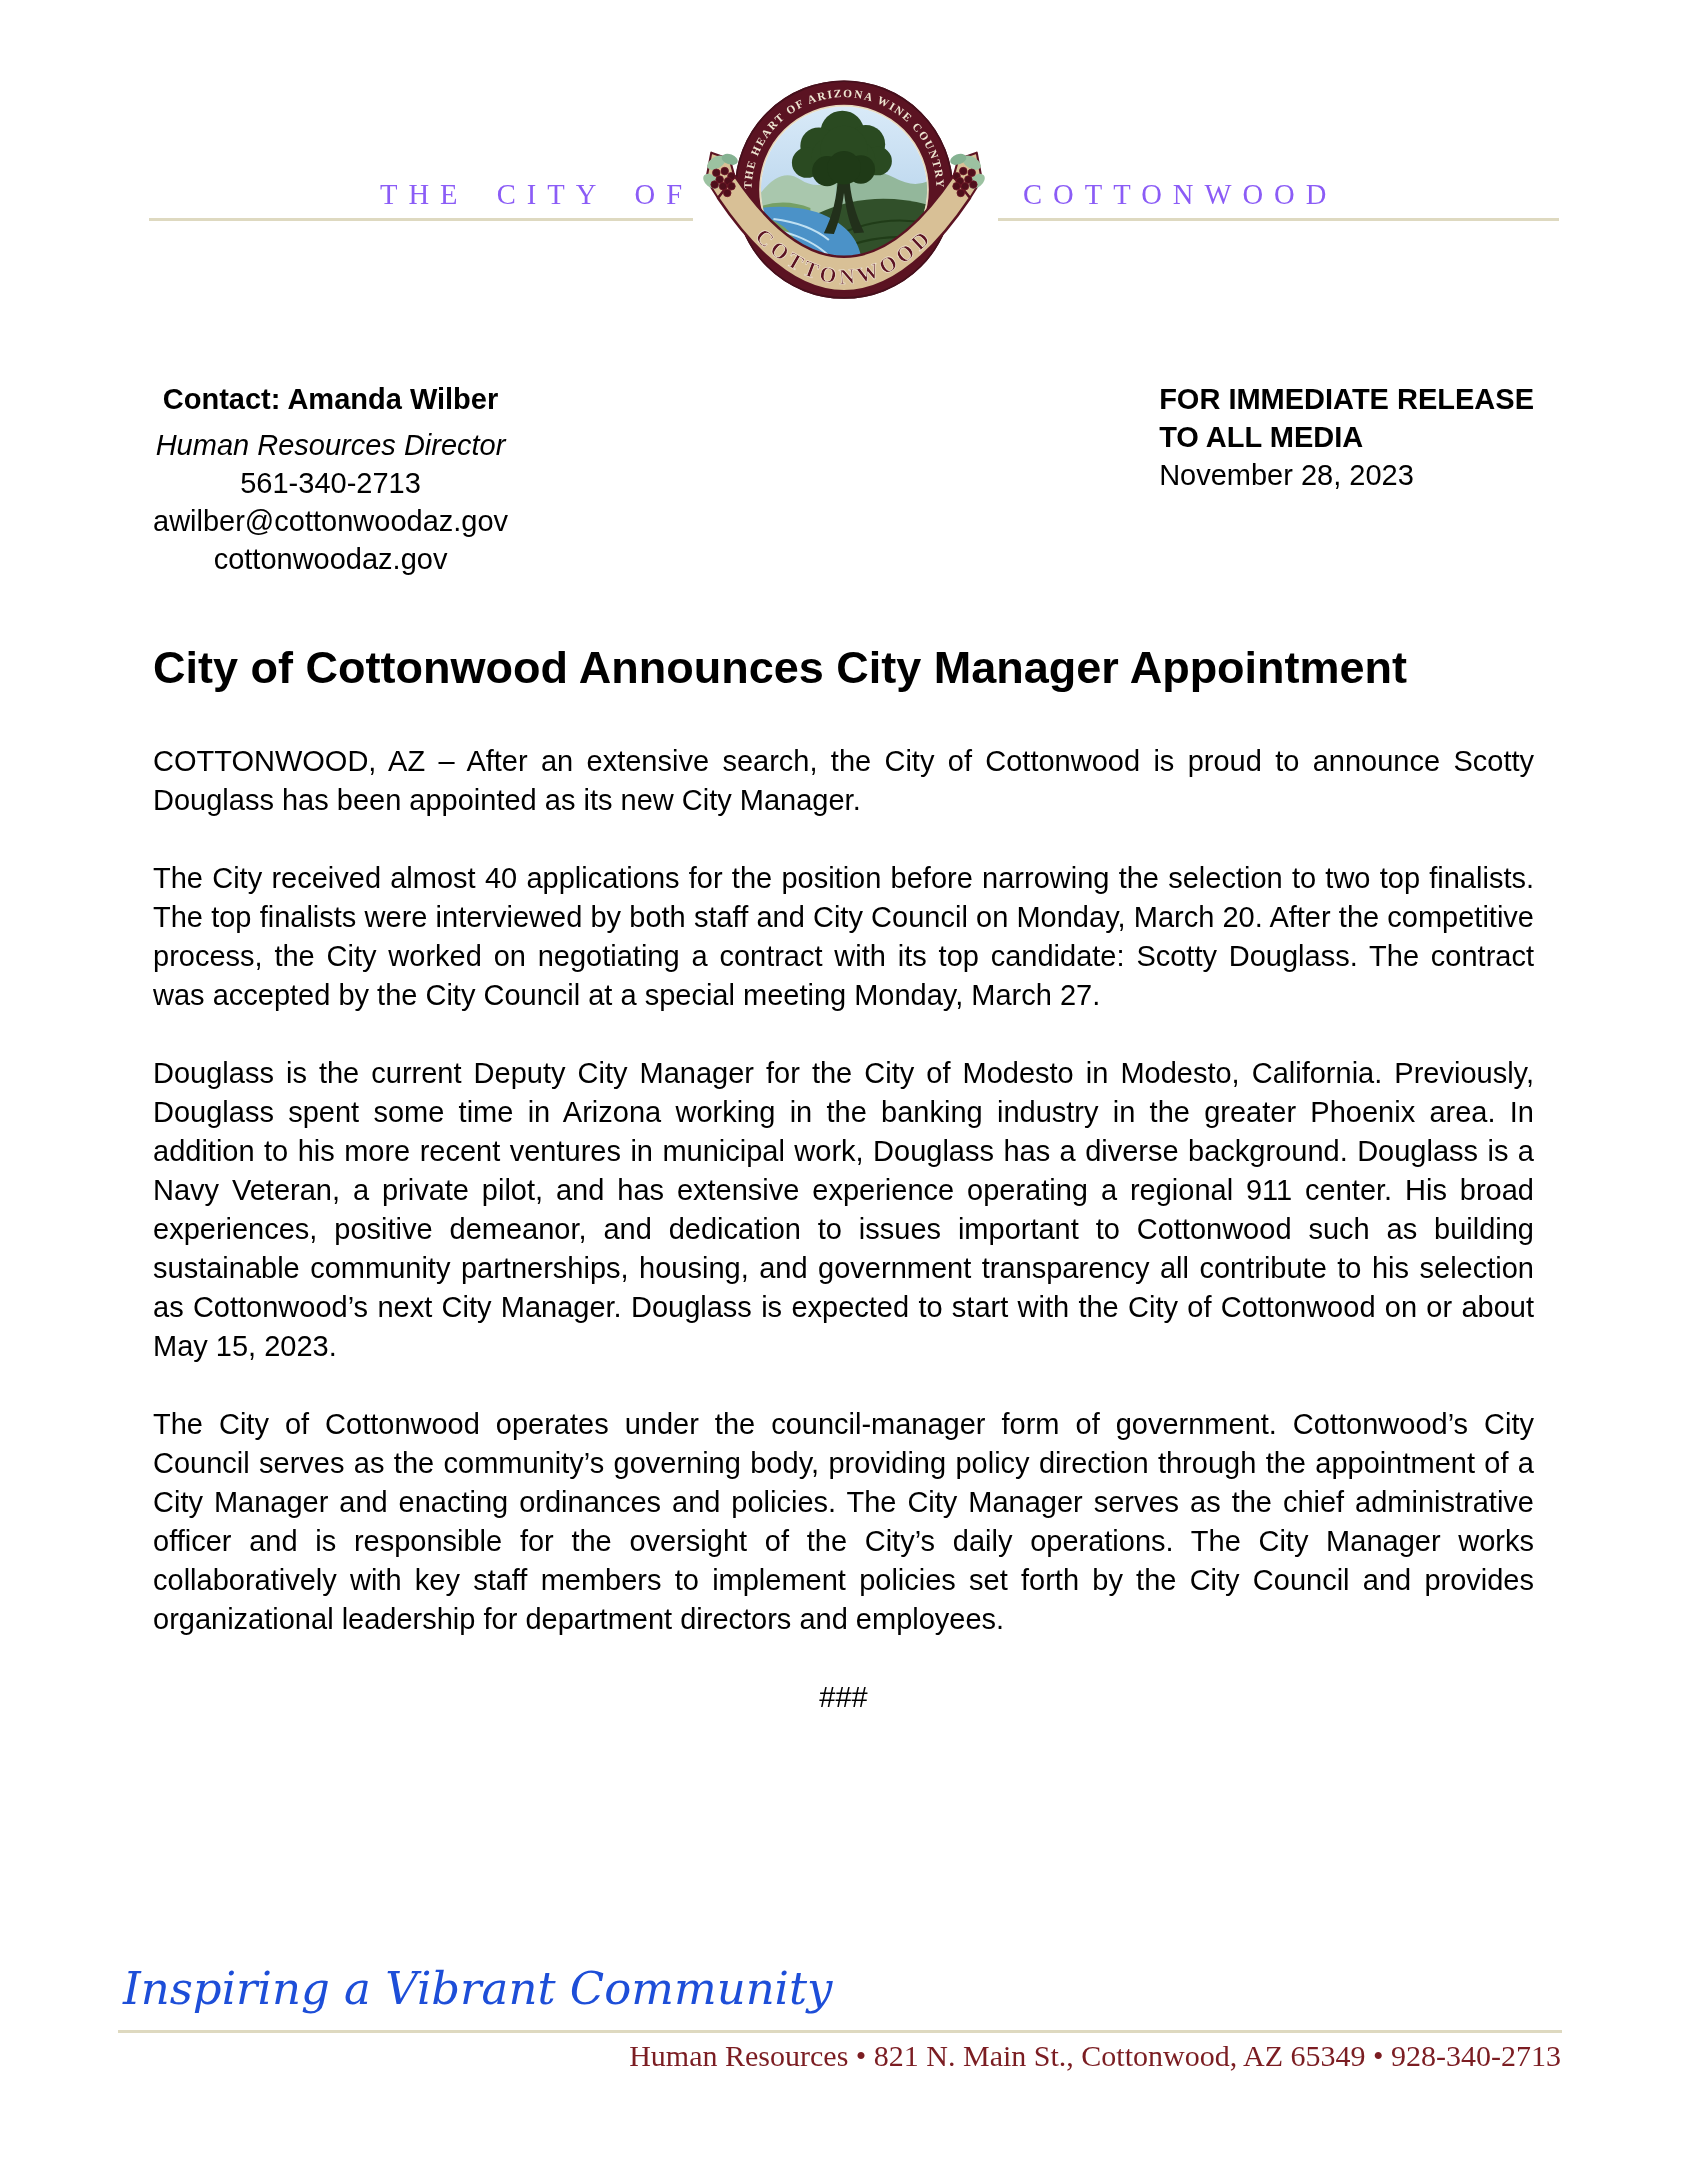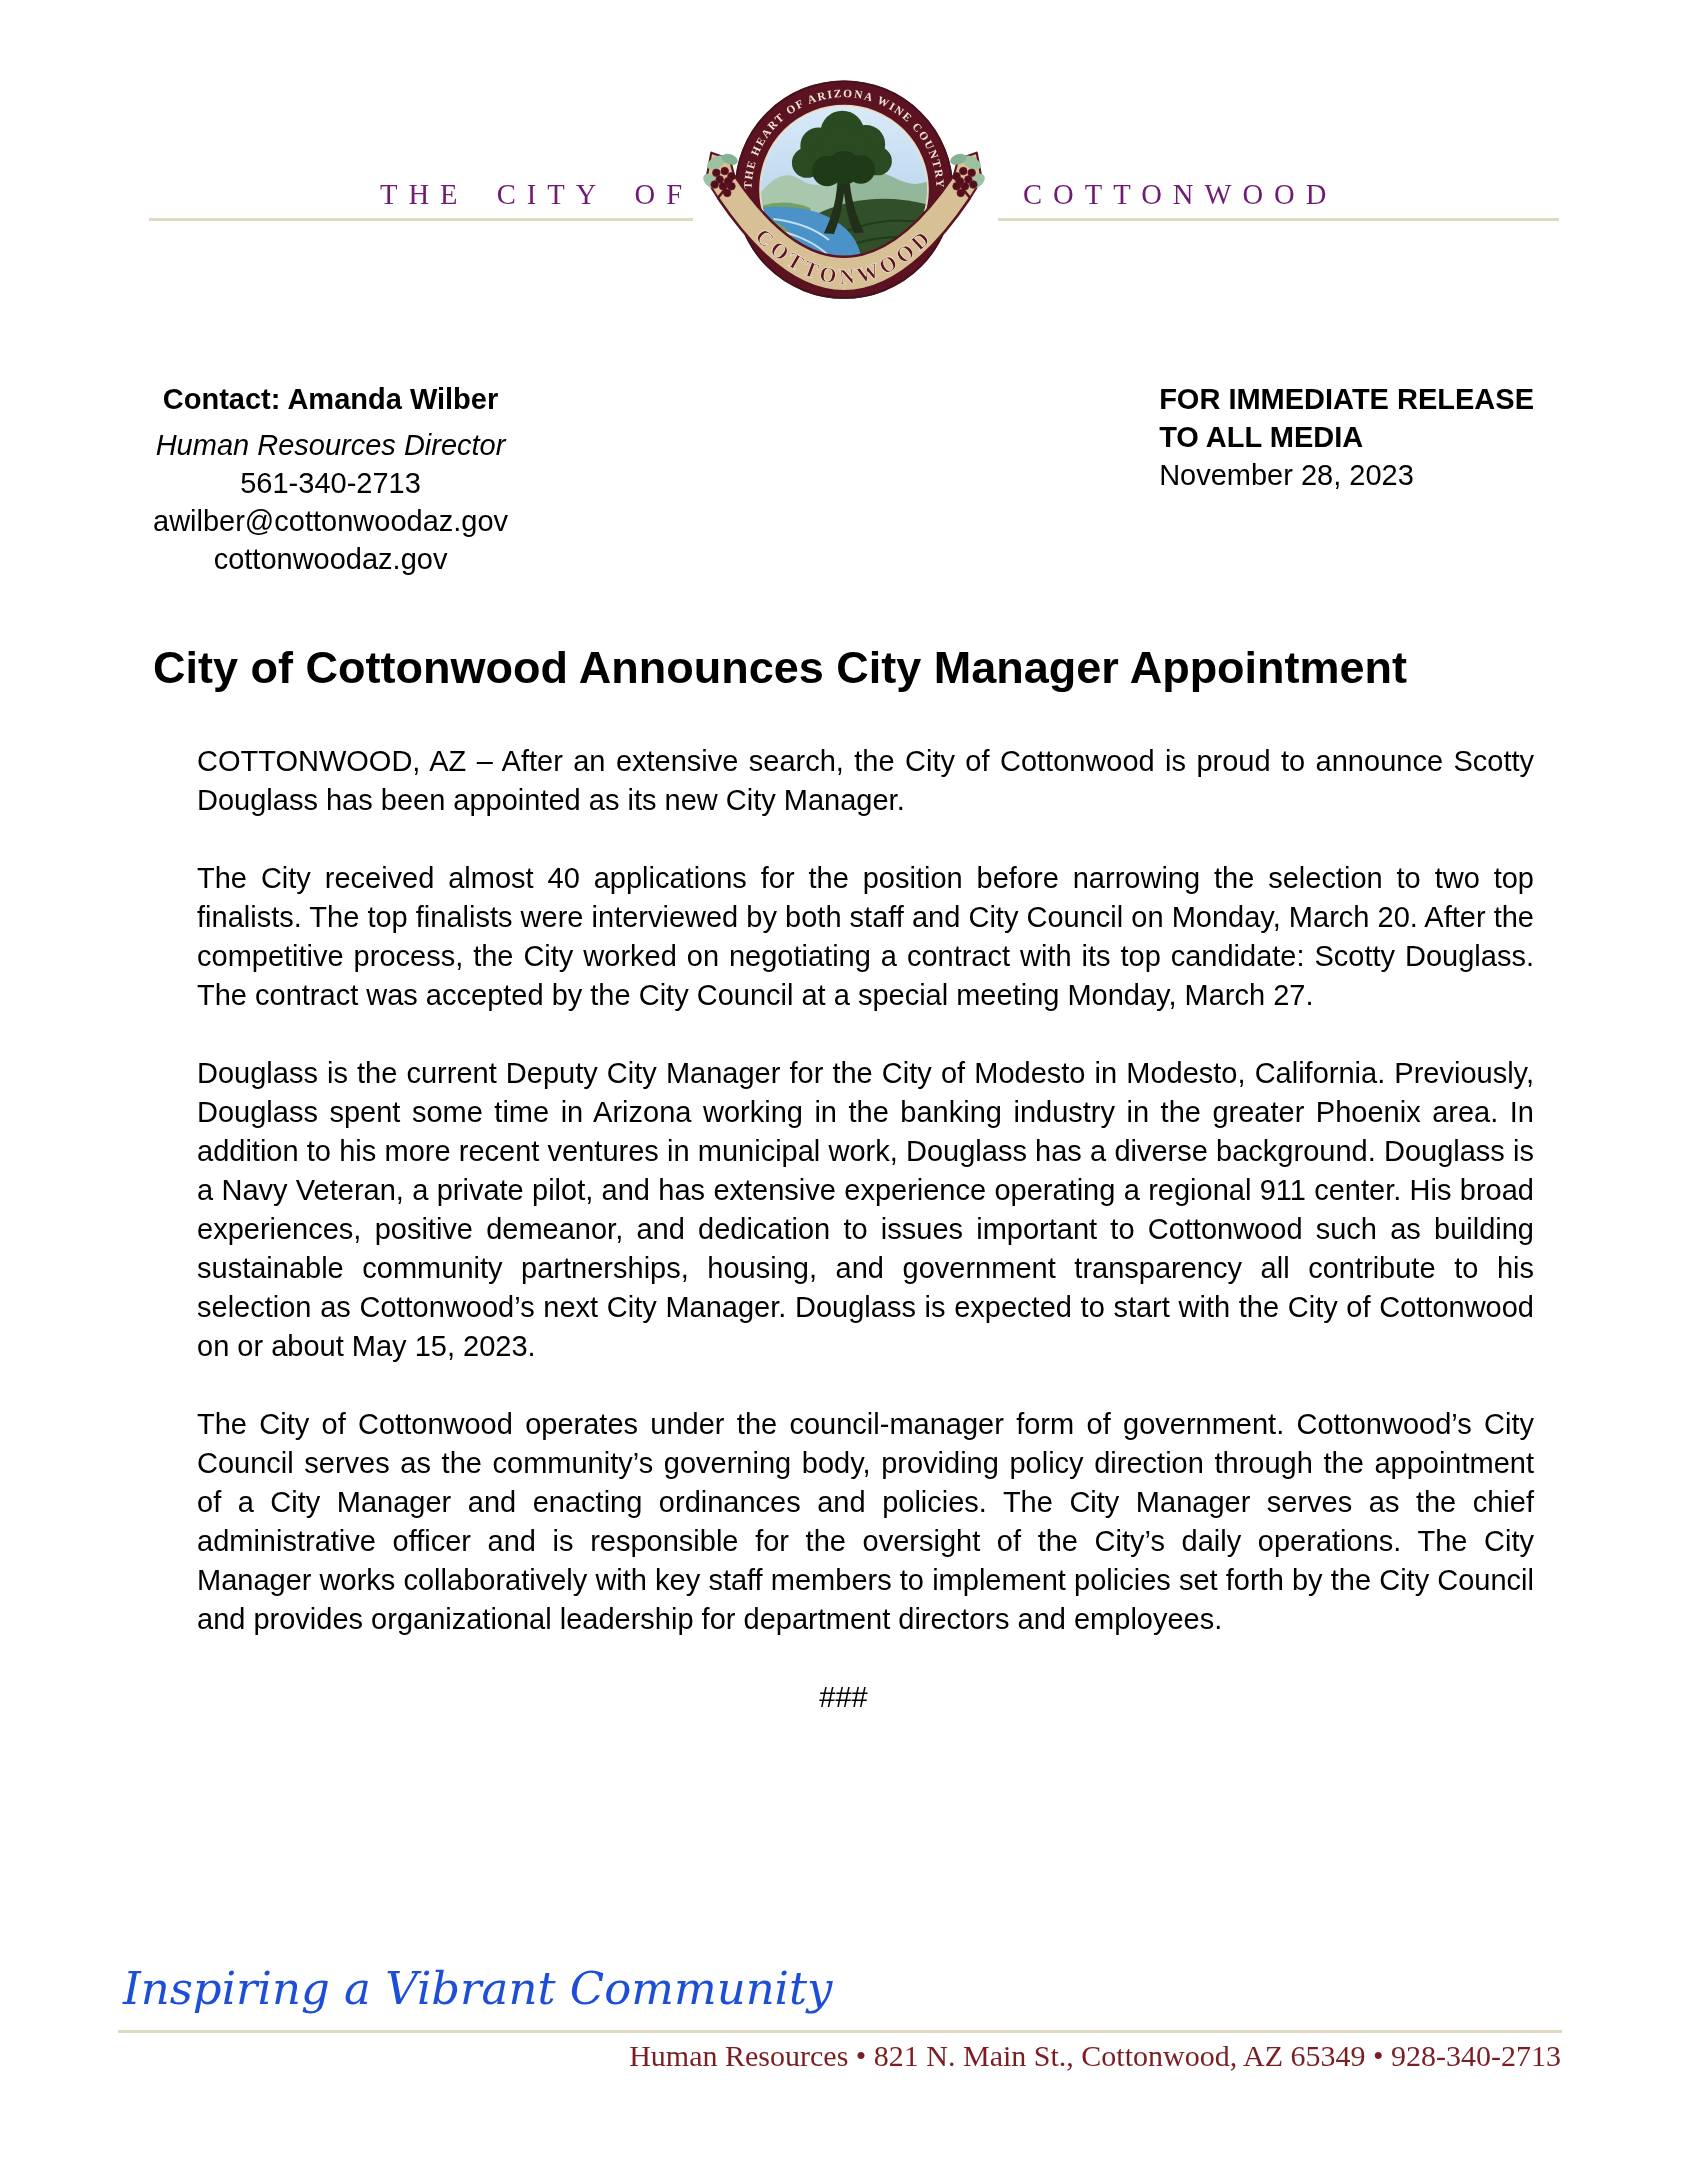--- a/index.html
+++ b/index.html
@@ -7,21 +7,21 @@
   body {
     width:1687px; height:2183px; position:relative;
     font-family:"Liberation Sans", sans-serif; color:#000;
     overflow:hidden;
   }
   
   .hdr-text {
     position:absolute; top:179px;
     font-family:"Liberation Serif", serif;
     font-size:28.6px; letter-spacing:11px; word-spacing:10px;
-    color:#701a75; white-space:nowrap;
+    color:#8b5cf6; white-space:nowrap;
   }
   .hdr-left  { left:380px; }
   .hdr-right { left:1023px; }
   .hdr-rule { position:absolute; top:218px; height:2.5px; background:#ded9c0; }
   .hdr-rule.left  { left:149px;  width:544px; }
   .hdr-rule.right { left:998px; width:561px; }
   .logo-wrap { position:absolute; left:701px; top:72px; width:286px; height:252px; }
 
   
   .contact-block {
@@ -38,21 +38,21 @@
   
   .article-title {
     position:absolute; left:153px; top:638px; width:1381px;
     text-align:left; font-size:45px; font-weight:bold; line-height:59px;
   }
   .article-body {
     position:absolute; left:153px; top:742px; width:1381px;
     font-size:29px; line-height:39px;
   }
   .article-body p { margin:0 0 39px 0; }
-  .article-body p.justified { text-align:justify;margin-left:44px; }
+  .article-body p.justified { text-align:justify; }
   .end-mark { text-align:center; font-size:29px; line-height:39px; }
 
   
   .footer-tagline {
     position:absolute; left:123px; top:1962px; z-index:2;
     font-family:"DejaVu Serif", serif; font-style:italic;
     font-size:45px; color:#1d4ed8; white-space:nowrap;
   }
   .footer-rule {
     position:absolute; left:118px; top:2030px; width:1444px; height:2.5px;

